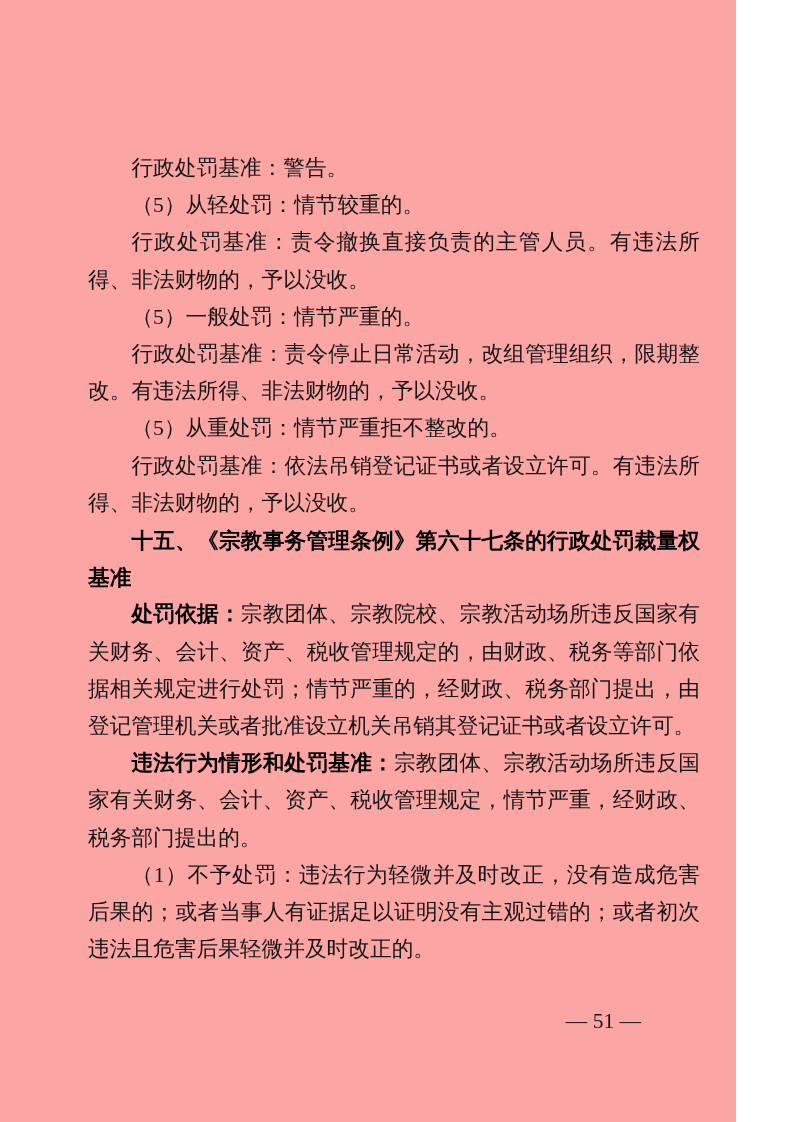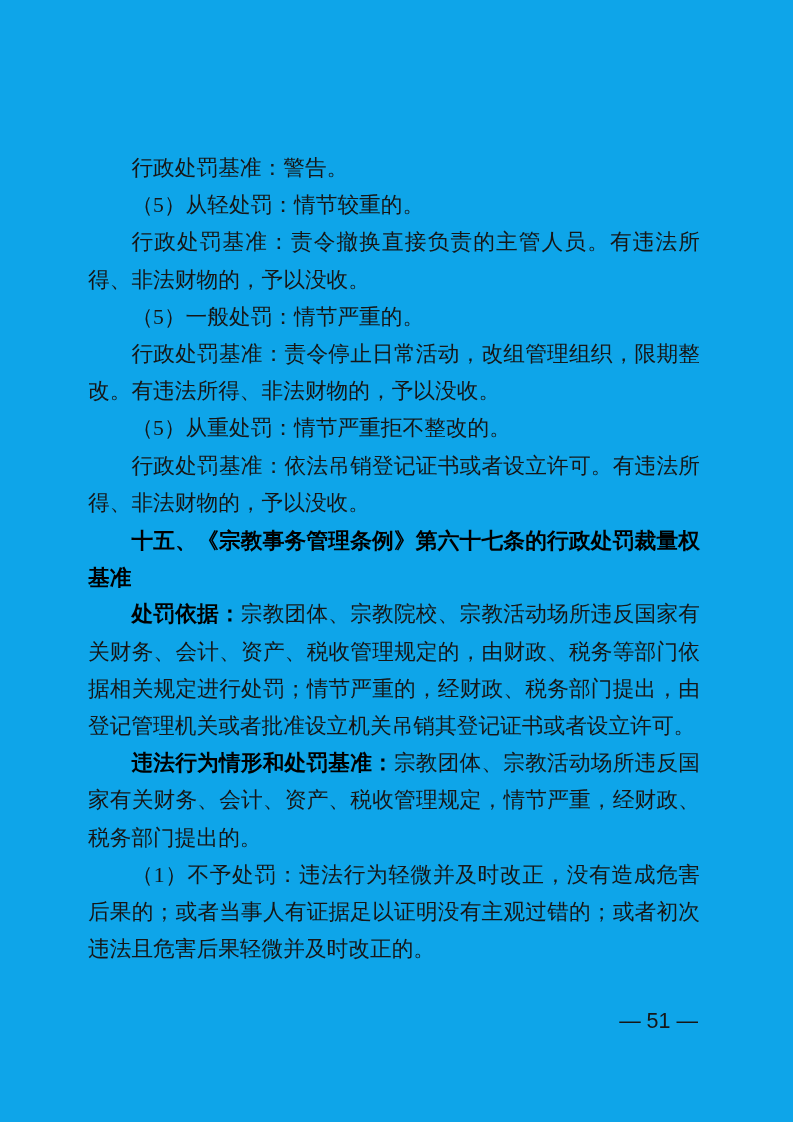--- a/index.html
+++ b/index.html
@@ -2,23 +2,23 @@
 <html><head>
 <meta charset="utf-8">
 <style>
   html, body {
     margin: 0;
     padding: 0;
     background: #ffffff;
   }
   .page {
     position: relative;
-    width: 793px;
+    width: 736px;
     height: 1122px;
-    background: #0ea5e9;
+    background: #fca5a5;
     overflow: hidden;
   }
   .content {
     position: absolute;
     left: 88px;
     top: 150px;
     width: 612px;
   }
   .para {
     margin: 0;
@@ -39,21 +39,21 @@
   }
   .bold-prefix {
     font-family: Liberation Serif, serif;
     font-weight: 700;
     color: #000000;
   }
   .footer {
     position: absolute;
     top: 1003px;
     right: 95px;
-    font-family: Liberation Sans, sans-serif;
+    font-family: Liberation Serif, serif;
     font-size: 21.5px;
     line-height: 37px;
     color: #161616;
     white-space: nowrap;
   }
 </style>
 </head>
 <body>
 
 <div class="page">

